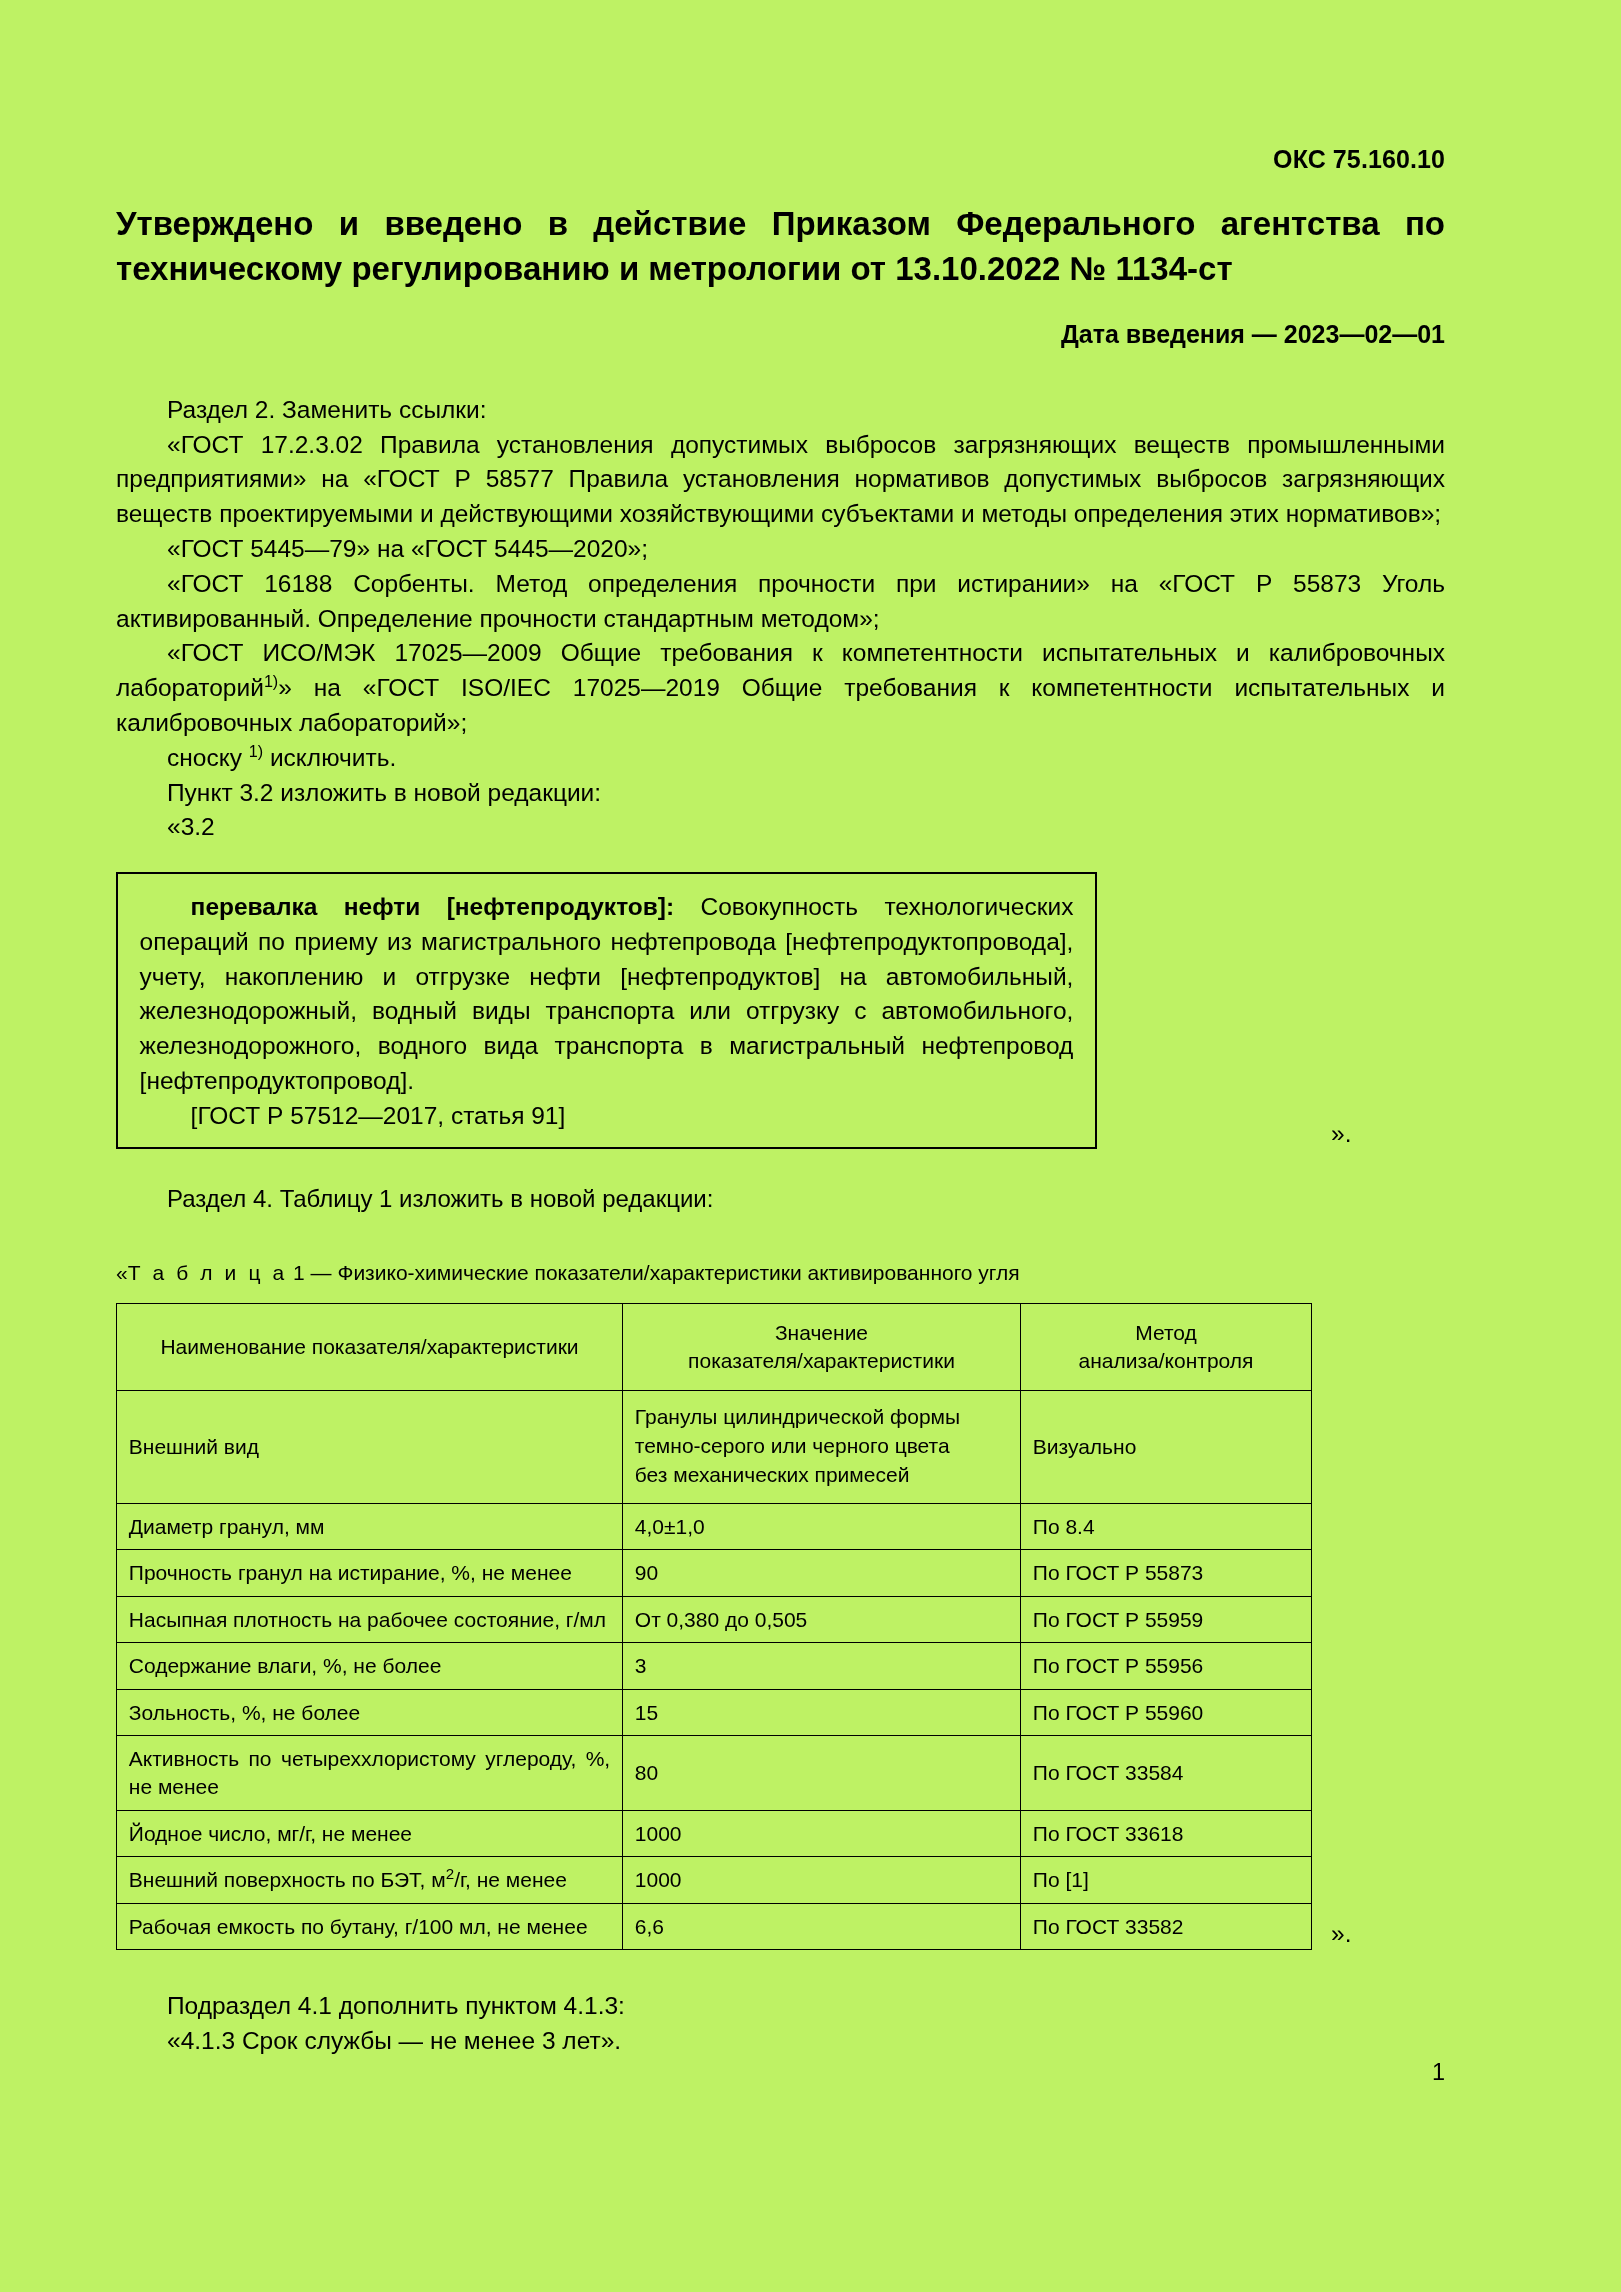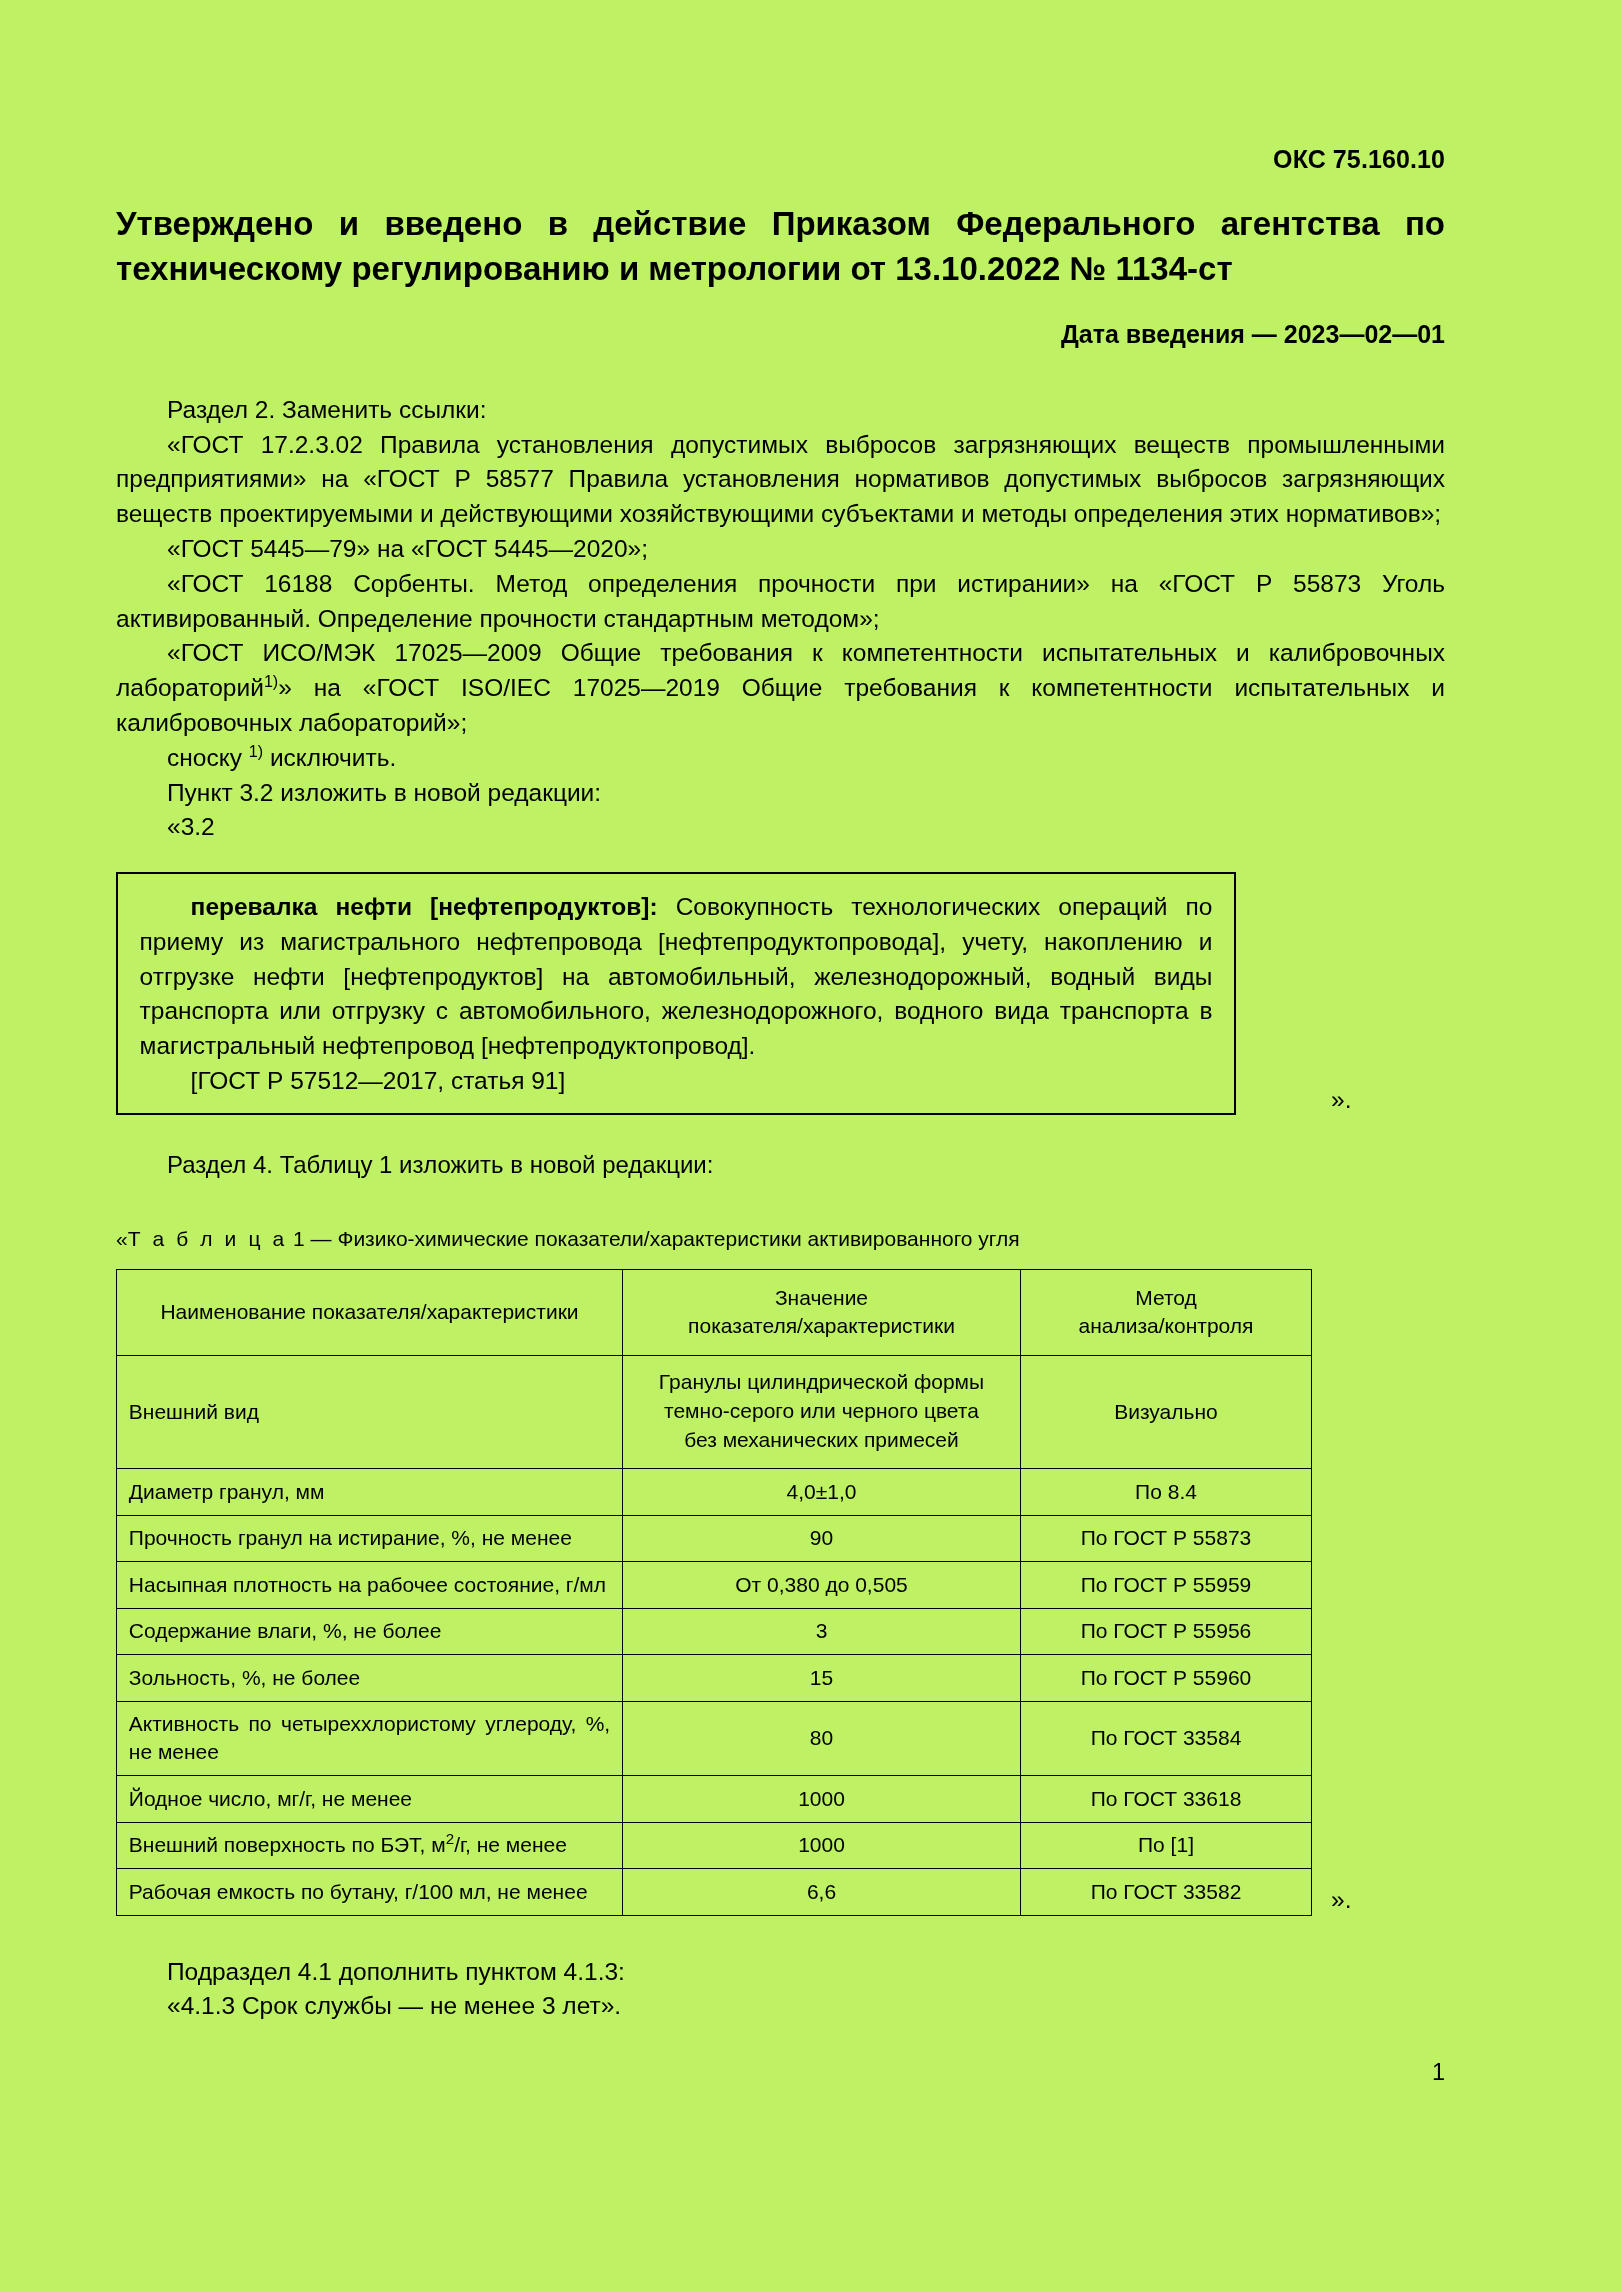--- a/index.html
+++ b/index.html
@@ -81,21 +81,21 @@
   
   .def-wrap {
     position: relative;
     margin-top: 27.4px;
   }
   .def-box {
     border: 2.9px solid #000000;
     padding: 15.7px 21.6px 13.7px 21.6px;
     font-size: 24.5px;
     line-height: 1.42;
-    width: 1120px;
+    width: 981px;
     box-sizing: border-box;
   }
   .def-box p {
     margin: 0;
     text-align: justify;
     text-align-last: left;
     text-indent: 51px;
   }
   .def-box p.src {
     text-indent: 51px;
@@ -153,21 +153,20 @@
   table.spec col.c1 { width: 506px; }
   table.spec col.c2 { width: 398px; }
   table.spec col.c3 { width: 291px; }
 
   table.spec td.name {
     text-align: justify;
     text-align-last: left;
   }
   table.spec td.val,
   table.spec td.method {
-    text-align: center;
   }
   table.spec td.val.multi {
     line-height: 1.38;
     padding-top: 12.7px;
     padding-bottom: 12.7px;
   }
   sup.sq {
     font-size: 0.72em;
     vertical-align: super;
     line-height: 0;

